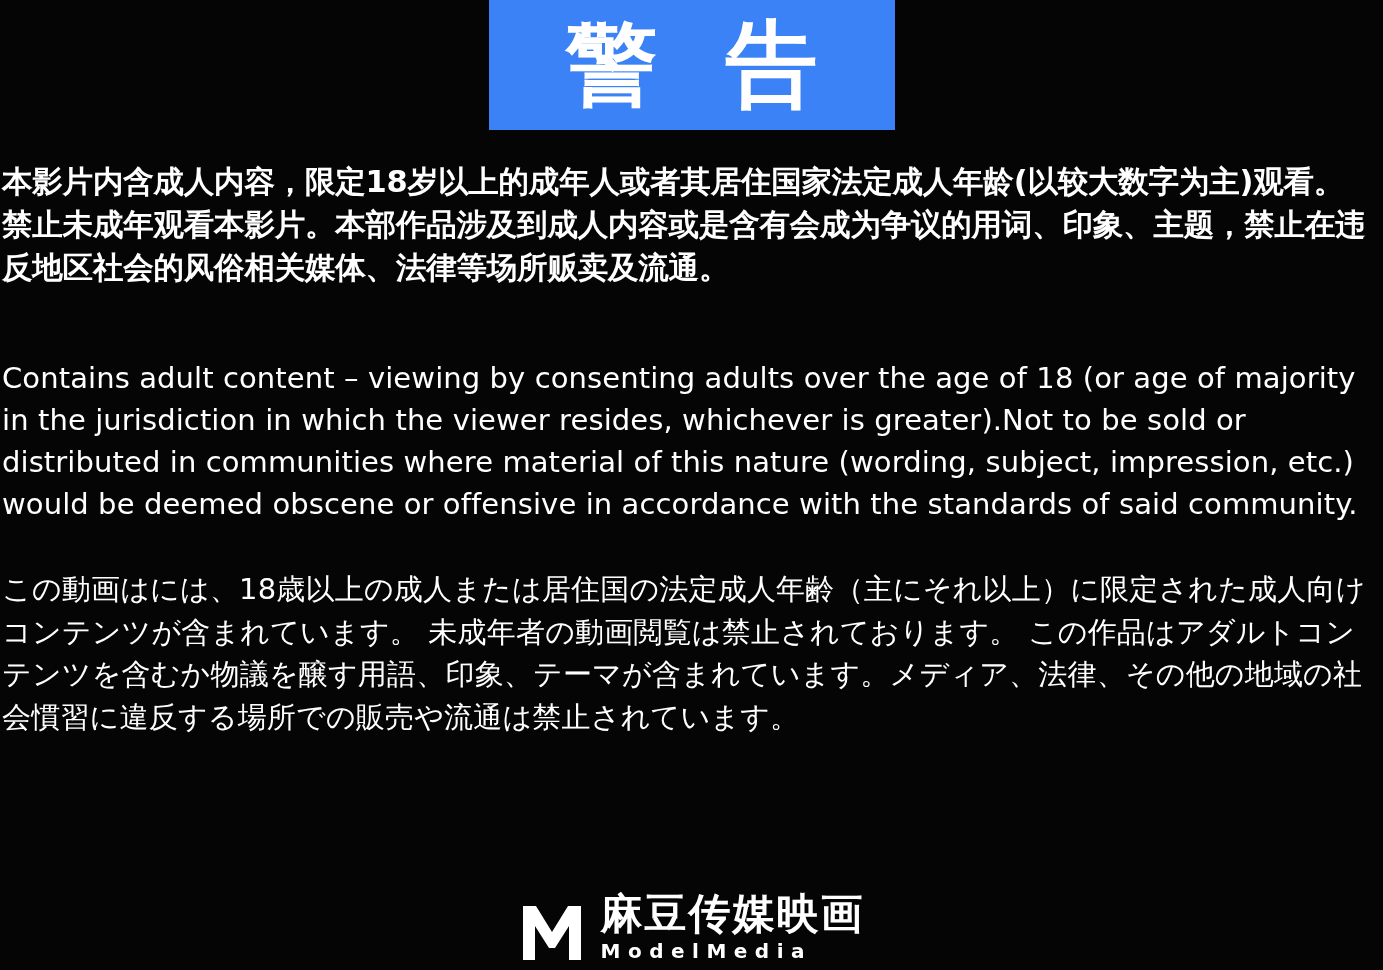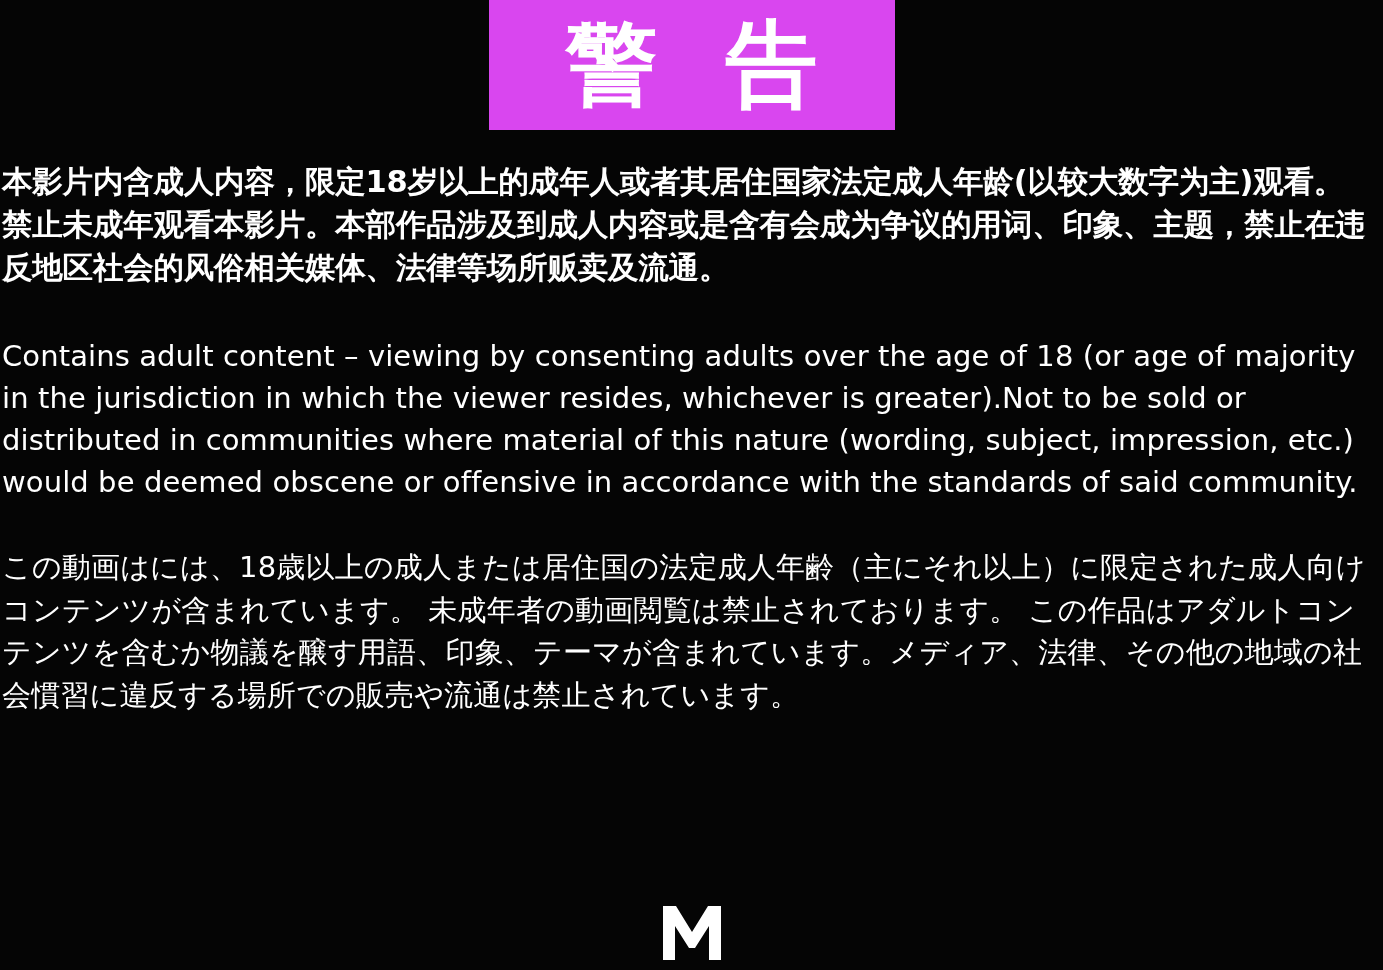--- a/index.html
+++ b/index.html
@@ -26,21 +26,21 @@
     position: absolute;
     top: 0;
     left: 0;
     width: 1383px;
     display: flex;
     justify-content: center;
   }
   .banner {
     width: 406px;
     height: 130px;
-    background: #d946ef;
+    background: #3b82f6;
     display: flex;
     align-items: center;
     justify-content: center;
   }
   .banner-text {
     font-family: "DejaVu Sans", sans-serif;
     font-weight: bold;
     font-size: 92px;
     line-height: 1;
     letter-spacing: 18px;
@@ -66,21 +66,21 @@
     line-height: 43px;
     letter-spacing: -0.2px;
     margin: 0 11px 0 0;
     padding: 0 2px 0 2px;
   }
   .para.en {
     font-weight: 400;
     font-size: 29px;
     line-height: 42px;
     letter-spacing: 0.1px;
-    margin: 46px 0 0 0;
+    margin: 68px 0 0 0;
     padding: 0 2px 0 2px;
   }
   .para.ja {
     font-weight: 400;
     font-size: 29px;
     line-height: 42.5px;
     letter-spacing: 0.2px;
     margin: 43px 0 4px 0;
     padding: 0 2px 0 2px;
   }
@@ -143,16 +143,20 @@
     <p class="para zh">本影片内含成人内容，限定18岁以上的成年人或者其居住国家法定成人年龄(以较大数字为主)观看。禁止未成年观看本影片。本部作品涉及到成人内容或是含有会成为争议的用词、印象、主题，禁止在违反地区社会的风俗相关媒体、法律等场所贩卖及流通。</p>
     <p class="para en">Contains adult content – viewing by consenting adults over the age of 18 (or age of majority in the jurisdiction in which the viewer resides, whichever is greater).Not to be sold or distributed in communities where material of this nature (wording, subject, impression, etc.) would be deemed obscene or offensive in accordance with the standards of said community.</p>
     <p class="para ja">この動画はには、18歳以上の成人または居住国の法定成人年齢（主にそれ以上）に限定された成人向けコンテンツが含まれています。 未成年者の動画閲覧は禁止されております。 この作品はアダルトコンテンツを含むか物議を醸す用語、印象、テーマが含まれています。メディア、法律、その他の地域の社会慣習に違反する場所での販売や流通は禁止されています。</p>
   </div>
 
   <div class="logo-wrap">
     <div class="logo">
       <svg class="logo-mark" viewBox="0 0 66 62" aria-hidden="true">
         <path d="M4 58 L4 4 L17 4 L33 30 L49 4 L62 4 L62 58 L50 58 L50 24 L36 46 L30 46 L16 24 L16 58 Z" fill="#ffffff"></path>
       </svg>
+      <div class="logo-texts">
+        <div class="logo-cn">麻豆传媒映画</div>
+        <div class="logo-en">ModelMedia</div>
+      </div>
     </div>
   </div>
 
 </div>
 
 </body></html>

